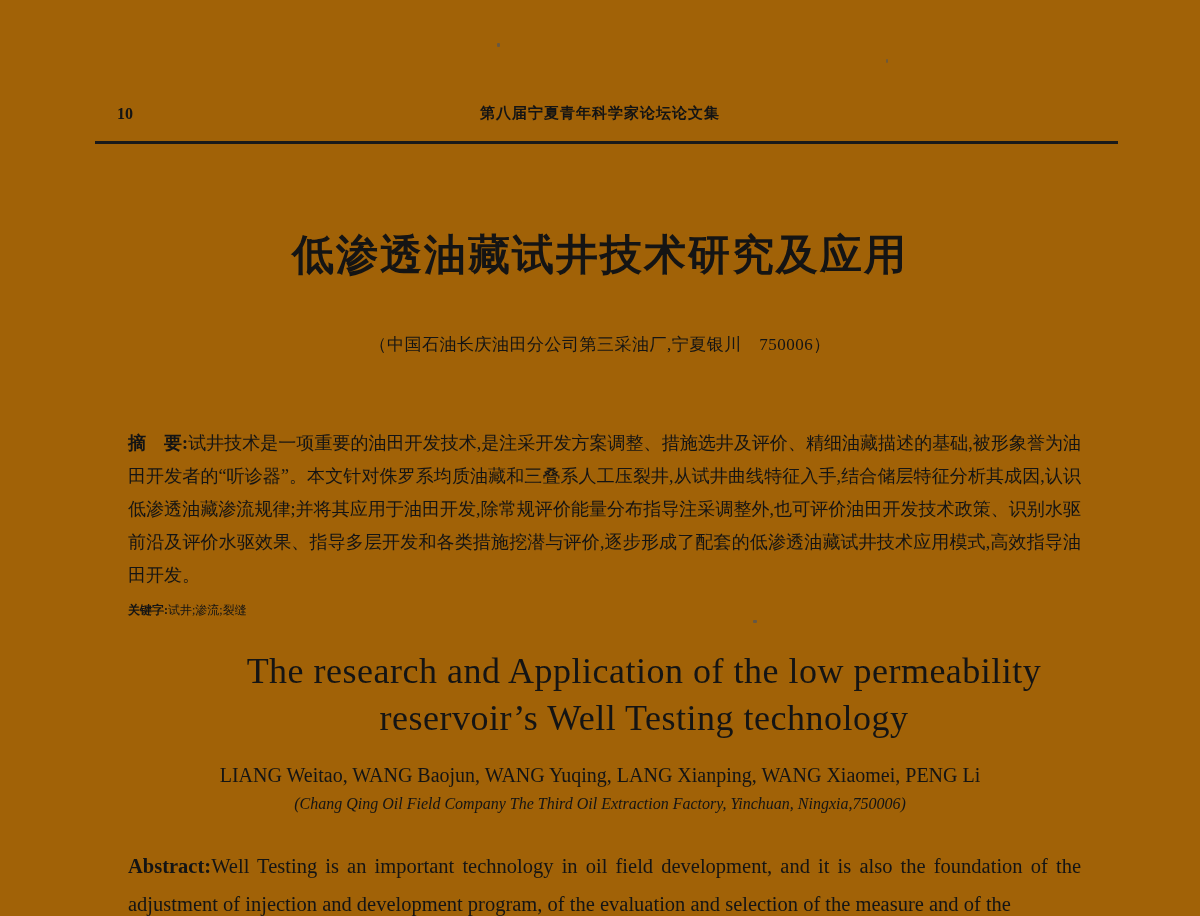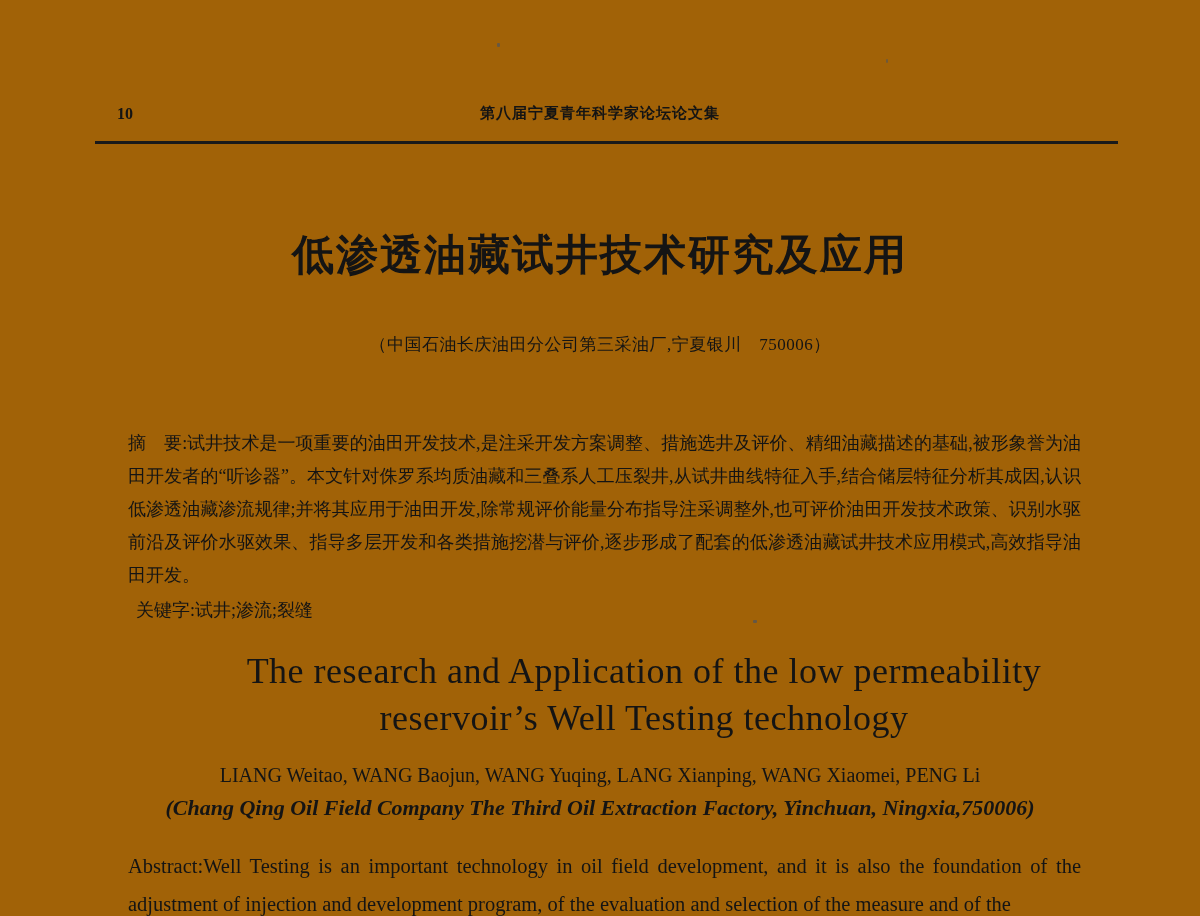--- a/index.html
+++ b/index.html
@@ -79,26 +79,26 @@
     left: 128px;
     width: 953px;
   }
   .abstract-cn {
     margin: 0;
     font-size: 18px;
     line-height: 33px;
     text-align: justify;
   }
   .keywords-line {
-    margin: 2px 0 0 8px;
-    font-size: 18px;
+    margin: 2px 0 0 0;
+    font-size: 12px;
     line-height: 33px;
   }
   .label-bold {
-    font-weight: 400;
+    font-weight: 700;
     font-style: normal;
   }
   
   .title-en {
     position: absolute;
     top: 648px;
     left: 0;
     width: 100%;
     text-align: center;
     font-size: 36px;
@@ -114,23 +114,22 @@
     width: 100%;
     text-align: center;
     font-size: 20px;
   }
   .affil-en {
     position: absolute;
     top: 795px;
     left: 0;
     width: 100%;
     text-align: center;
-    font-size: 22px;
+    font-size: 16px;
     font-style: italic;
-    font-weight: bold;
   }
   
   .abstract-en {
     position: absolute;
     top: 847px;
     left: 128px;
     width: 953px;
     margin: 0;
     font-size: 20.5px;
     line-height: 38px;

